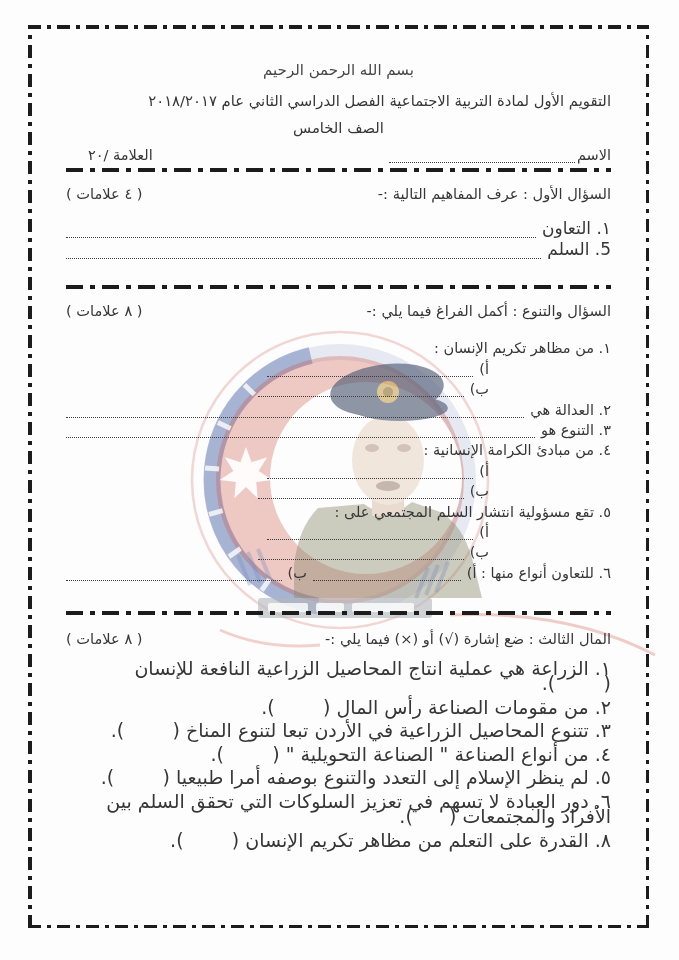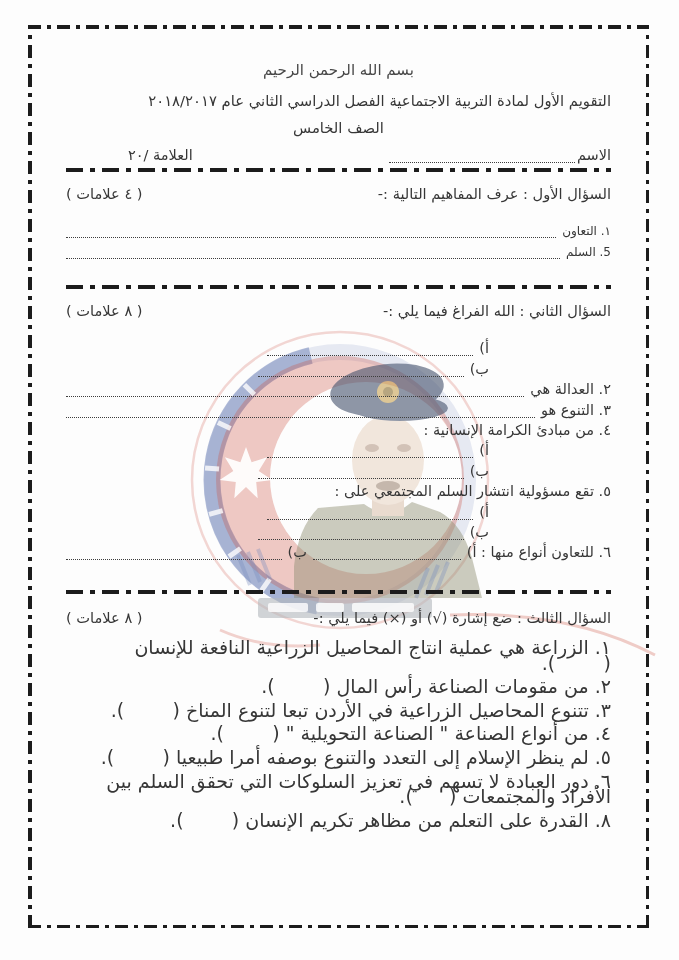--- a/index.html
+++ b/index.html
@@ -18,31 +18,31 @@
 
   .content{position:absolute;left:28px;top:25px;width:621px;height:903px;
     padding:0 38px;box-sizing:border-box;z-index:2;}
 
   .bismillah{margin-top:36px;text-align:center;font-size:15px;color:#474747;letter-spacing:-0.3px;}
   .title{margin-top:13px;font-size:14.8px;}
   .grade{margin-top:10px;text-align:center;font-size:14.8px;}
 
   .name-row{margin-top:11px;display:flex;justify-content:space-between;align-items:flex-end;font-size:14.5px;}
   .name-part{display:flex;align-items:flex-end;column-gap:2px;}
-  .mark-part{margin-left:62px;}
+  .mark-part{margin-left:22px;}
 
   .divider{height:4px;margin:0 0;
     background:repeating-linear-gradient(90deg,#1c1c1c 0 17px,transparent 17px 24px,#1c1c1c 24px 29px,transparent 29px 36px);}
   .d1{margin-top:5px;} .d2{margin-top:26px;} .d3{margin-top:30px;}
 
   .sec-head{display:flex;justify-content:space-between;font-size:14.6px;margin-top:13px;}
   .sec-head .marks{white-space:nowrap;}
   .sh3{margin-top:15px;}
 
-  .q1-items{margin-top:15px;font-size:12px;}
+  .q1-items{margin-top:15px;font-size:17px;}
   .row{display:flex;align-items:flex-end;column-gap:6px;height:21px;}
   .dotline{border-bottom:1.8px dotted #3d3d3d;height:12px;}
   .flex1{flex:1 1 auto;}
   .w186{width:186px;} .w206{width:206px;flex:none;} .w148{width:148px;flex:none;}
 
   .q2-block{margin-top:17px;font-size:14.5px;}
   .q2-block .row{height:20.4px;}
   .row.sub{padding-right:122px;}
 
   .q3-block{margin-top:14px;font-size:19px;}
@@ -147,25 +147,28 @@
       </div>
       <div class="row">
         <span>5. السلم</span>
         <span class="dotline flex1"></span>
       </div>
     </div>
 
     <div class="divider d2"></div>
 
     <div class="sec-head">
-      <span>السؤال الثاني :  الله الفراغ فيما يلي :-</span>
+      <span>السؤال والتنوع :  أكمل الفراغ فيما يلي :-</span>
       <span class="marks">( ٨ علامات )</span>
     </div>
 
     <div class="q2-block">
+      <div class="row">
+        <span>١. من مظاهر تكريم الإنسان :</span>
+      </div>
       <div class="row sub">
         <span>أ)</span>
         <span class="dotline w206"></span>
       </div>
       <div class="row sub">
         <span>ب)</span>
         <span class="dotline w206"></span>
       </div>
       <div class="row">
         <span>٢. العدالة هي</span>
@@ -201,21 +204,21 @@
         <span>٦. للتعاون أنواع منها : أ)</span>
         <span class="dotline w148"></span>
         <span>ب)</span>
         <span class="dotline flex1"></span>
       </div>
     </div>
 
     <div class="divider d3"></div>
 
     <div class="sec-head sh3">
-      <span>السؤال الثالث :  ضع إشارة (√) أو (×) فيما يلي :-</span>
+      <span>المال الثالث :  ضع إشارة (√) أو (×) فيما يلي :-</span>
       <span class="marks">( ٨ علامات )</span>
     </div>
 
     <div class="q3-block">
       <div class="tf-row">١. الزراعة هي عملية انتاج المحاصيل الزراعية النافعة للإنسان (&nbsp;&nbsp;&nbsp;&nbsp;&nbsp;&nbsp;&nbsp;&nbsp;).</div>
       <div class="tf-row">٢. من مقومات الصناعة رأس المال (&nbsp;&nbsp;&nbsp;&nbsp;&nbsp;&nbsp;&nbsp;&nbsp;).</div>
       <div class="tf-row">٣. تتنوع المحاصيل الزراعية في الأردن تبعا لتنوع المناخ (&nbsp;&nbsp;&nbsp;&nbsp;&nbsp;&nbsp;&nbsp;&nbsp;).</div>
       <div class="tf-row">٤. من أنواع الصناعة " الصناعة التحويلية " (&nbsp;&nbsp;&nbsp;&nbsp;&nbsp;&nbsp;&nbsp;&nbsp;).</div>
       <div class="tf-row">٥. لم ينظر الإسلام إلى التعدد والتنوع بوصفه أمرا طبيعيا (&nbsp;&nbsp;&nbsp;&nbsp;&nbsp;&nbsp;&nbsp;&nbsp;).</div>
       <div class="tf-row">٦. دور العبادة لا تسهم في تعزيز السلوكات التي تحقق السلم بين الأفراد والمجتمعات (&nbsp;&nbsp;&nbsp;&nbsp;&nbsp;&nbsp;).</div>

